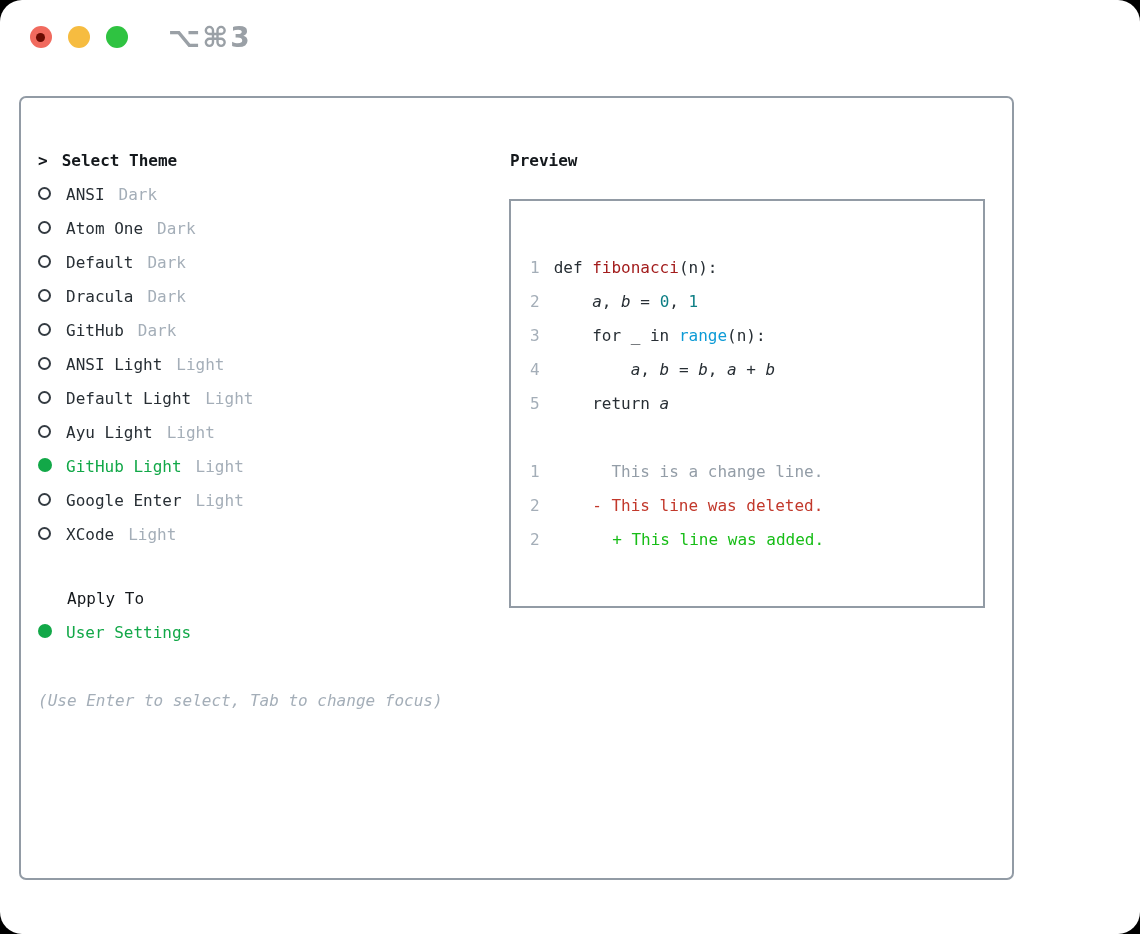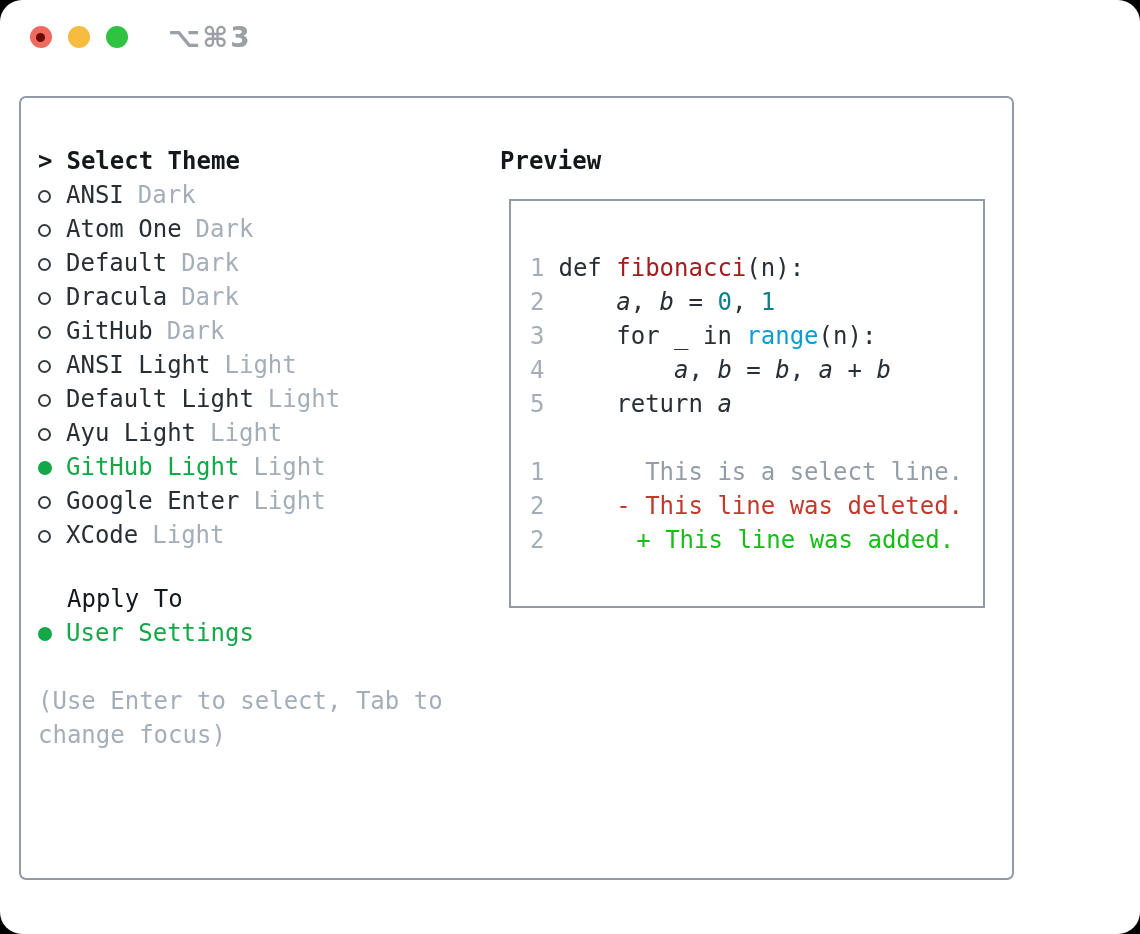--- a/index.html
+++ b/index.html
@@ -17,40 +17,40 @@
   .light.minimize{background:var(--tl-minimize,#f6bc40);}
   .light.zoom{background:var(--tl-zoom,#2fc341);}
   .window-title{
     position:absolute;left:168px;top:21px;font-family:"DejaVu Sans",sans-serif;
     font-size:28px;font-weight:bold;color:#9aa0a6;letter-spacing:2px;
   }
   
   .panel{
     position:absolute;left:19px;top:96px;width:995px;height:784px;box-sizing:border-box;
     border:2px solid var(--border-gray,#929ba5);border-radius:7px;background:#fff;
-    font-size:24px;line-height:34px;color:var(--text-dark,#272e34);
+    font-size:16px;line-height:34px;color:var(--text-dark,#272e34);
   }
   .left-col{position:absolute;left:17px;top:46px;width:440px;}
   .row{white-space:pre;height:34px;}
   .header-row{font-weight:bold;color:#14181c;}
   .st-title{margin-left:14px;}
   .bullet{
     display:inline-block;width:13px;height:13px;box-sizing:border-box;border-radius:50%;
     border:2px solid #343b42;margin-right:15px;position:relative;top:0px;
   }
   .bullet.on{width:14px;height:14px;border:none;background:var(--selection-green,#12a848);margin-right:14px;}
   .name{color:var(--text-dark,#272e34);}
   .name.sel{color:var(--selection-green,#12a848);}
   .tag{color:var(--muted-gray,#a4aeb8);margin-left:14px;text-align:center;}
   .spacer-30{height:30px;}
   .spacer-34{height:34px;}
   .subheader{margin-left:29px;color:#14181c;}
-  .hint{color:var(--muted-gray,#a4aeb8);max-width:422px;white-space:normal;}
+  .hint{color:var(--muted-gray,#a4aeb8);max-width:422px;white-space:normal;font-style:italic;}
   
-  .preview-title{position:absolute;left:479px;top:46px;font-weight:bold;color:#14181c;height:34px;white-space:pre;}
+  .preview-title{position:absolute;left:489px;top:46px;font-weight:bold;color:#14181c;height:34px;white-space:pre;}
   .preview-box{
     position:absolute;left:488px;top:101px;width:476px;height:409px;box-sizing:border-box;
     border:2px solid var(--border-gray,#98a2ac);background:#fff;
     padding:50px 8px 0 19px;overflow:hidden;
   }
   .pline{white-space:pre;height:34px;}
   .ln{color:var(--muted-gray,#a4aeb8);margin-right:14px;}
   .diff-block{margin-top:34px;}
   .tk-plain{color:var(--text-dark,#272e34);}
   .tk-func{color:var(--function-red,#a31d1d);}
@@ -113,21 +113,21 @@
 
       <div class="preview-box">
         <div id="code-lines">
             <div class="pline"><span class="ln">1</span><span class="tk-plain">def </span><span class="tk-func">fibonacci</span><span class="tk-plain">(n):</span></div>
             <div class="pline"><span class="ln">2</span><span class="tk-plain">    </span><span class="tk-var">a</span><span class="tk-plain">, </span><span class="tk-var">b</span><span class="tk-plain"> = </span><span class="tk-num">0</span><span class="tk-plain">, </span><span class="tk-num">1</span></div>
             <div class="pline"><span class="ln">3</span><span class="tk-plain">    for _ in </span><span class="tk-builtin">range</span><span class="tk-plain">(n):</span></div>
             <div class="pline"><span class="ln">4</span><span class="tk-plain">        </span><span class="tk-var">a</span><span class="tk-plain">, </span><span class="tk-var">b</span><span class="tk-plain"> = </span><span class="tk-var">b</span><span class="tk-plain">, </span><span class="tk-var">a</span><span class="tk-plain"> + </span><span class="tk-var">b</span></div>
             <div class="pline"><span class="ln">5</span><span class="tk-plain">    return </span><span class="tk-var">a</span></div>
           </div>
         <div id="diff-lines" class="diff-block">
-            <div class="pline"><span class="ln">1</span><span class="tk-context">      This is a select line.</span></div>
+            <div class="pline"><span class="ln">1</span><span class="tk-context">      This is a change line.</span></div>
             <div class="pline"><span class="ln">2</span><span class="tk-plain">    </span><span class="tk-deleted">- This line was deleted.</span></div>
             <div class="pline"><span class="ln">2</span><span class="tk-plain">    </span><span class="tk-added">+ This line was added.</span></div>
           </div>
       </div>
 
     </div>
   </div>
 </div>
 
 </body></html>

